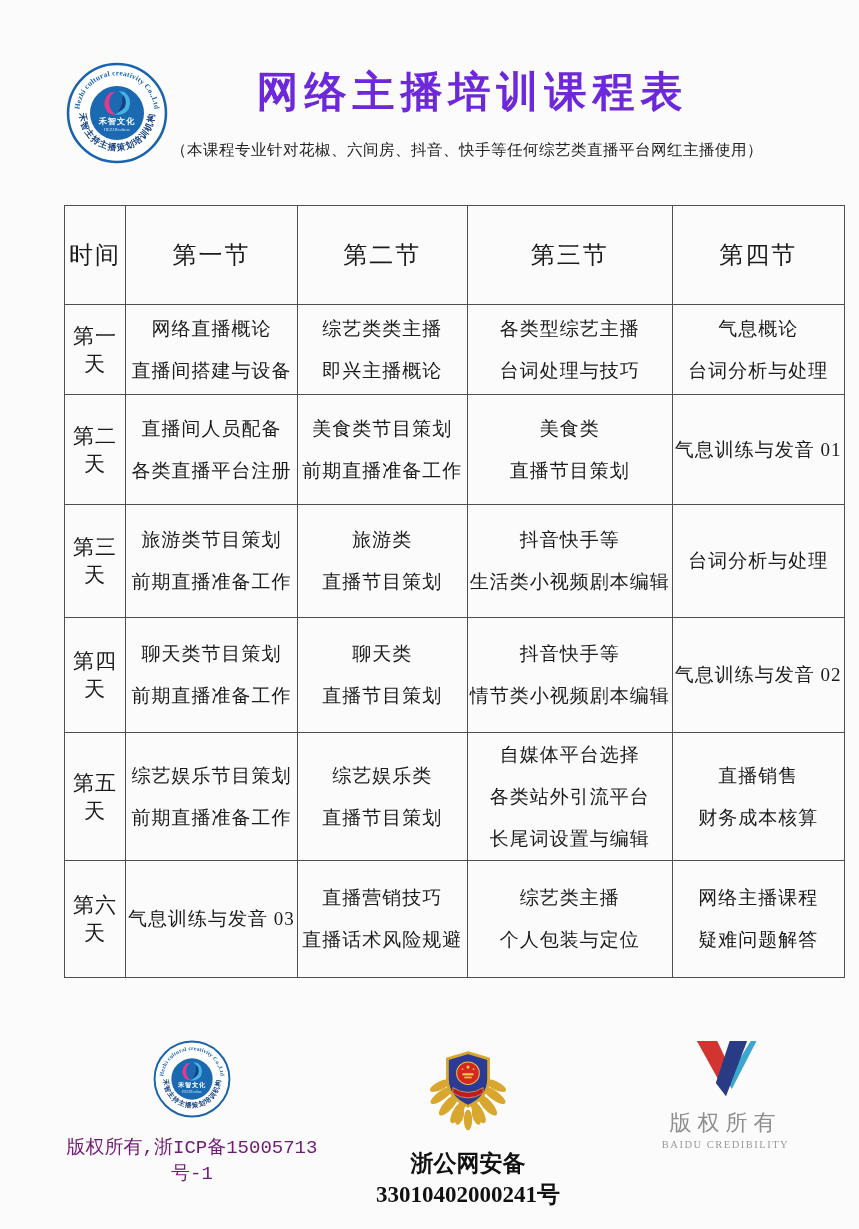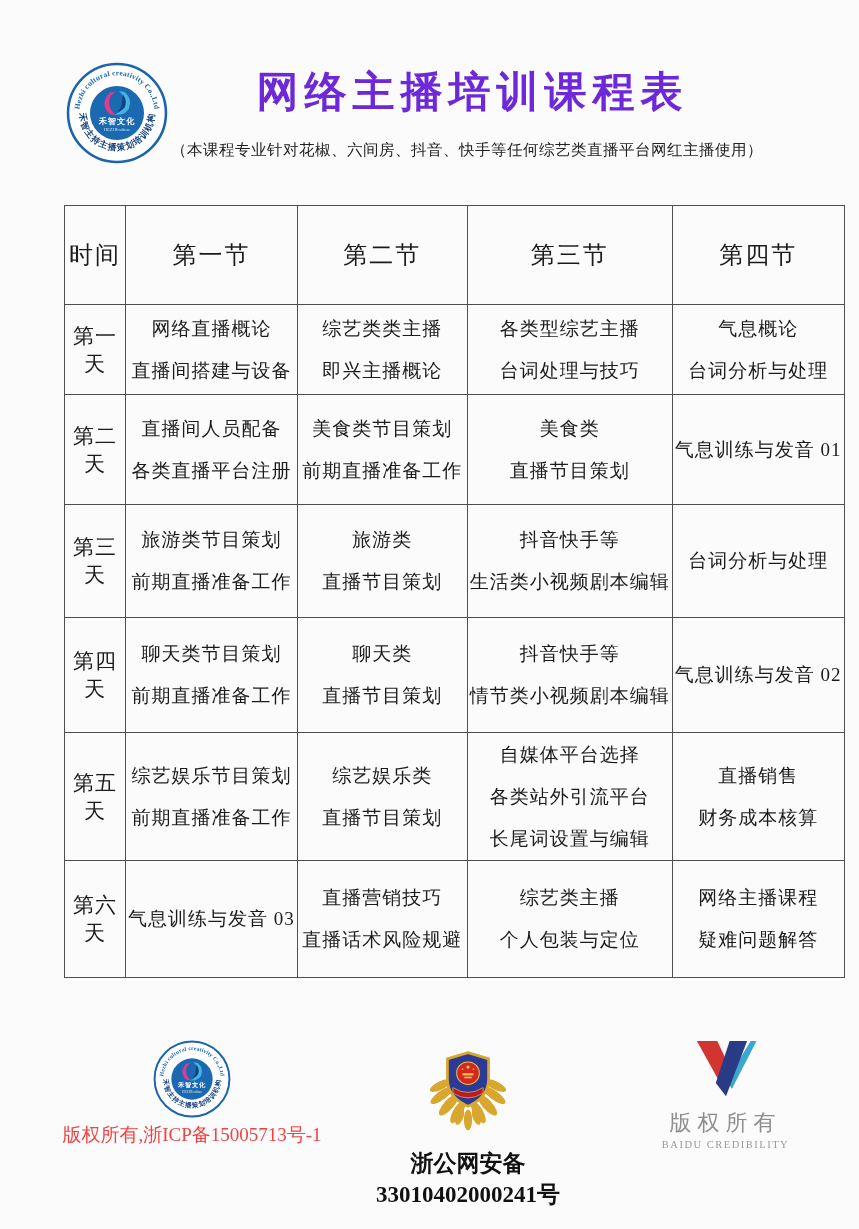--- a/index.html
+++ b/index.html
@@ -77,21 +77,21 @@
   
   .footer {
     position: absolute; top: 1032px; left: 0; right: 0;
     display: flex; align-items: flex-start;
   }
   .f-col { text-align: center; }
   .f-col-left   { width: 272px; margin-left: 56px; }
   .f-col-mid    { width: 280px; }
   .f-col-right  { width: 235px; }
   .seal-footer { width: 78px; height: 78px; margin-top: 8px; }
-  .icp-text { font-size: 19px; color: #ef4444; }
+  .icp-text { margin-top: 12px; font-size: 19px; color: #701a75; font-family: Liberation Mono, monospace; }
   .police-badge { width: 96px; height: 90px; margin-top: 12px; }
   .police-text { margin-top: 10px; font-size: 23px; font-weight: bold; color: #111; }
   .baidu-v { width: 82px; height: 64px; margin-top: 6px; }
   .baidu-cn { font-size: 22px; color: #8e8e8e; letter-spacing: 6px; margin-top: 2px; }
   .baidu-en { font-size: 10.5px; color: #9a9a9a; letter-spacing: 1.5px; margin-top: 1px; }
   .baidu-cert { font-size: 21px; font-weight: bold; color: #111; margin-top: 7px; letter-spacing: 2px; }
 </style>
 </head>
 <body>
 

